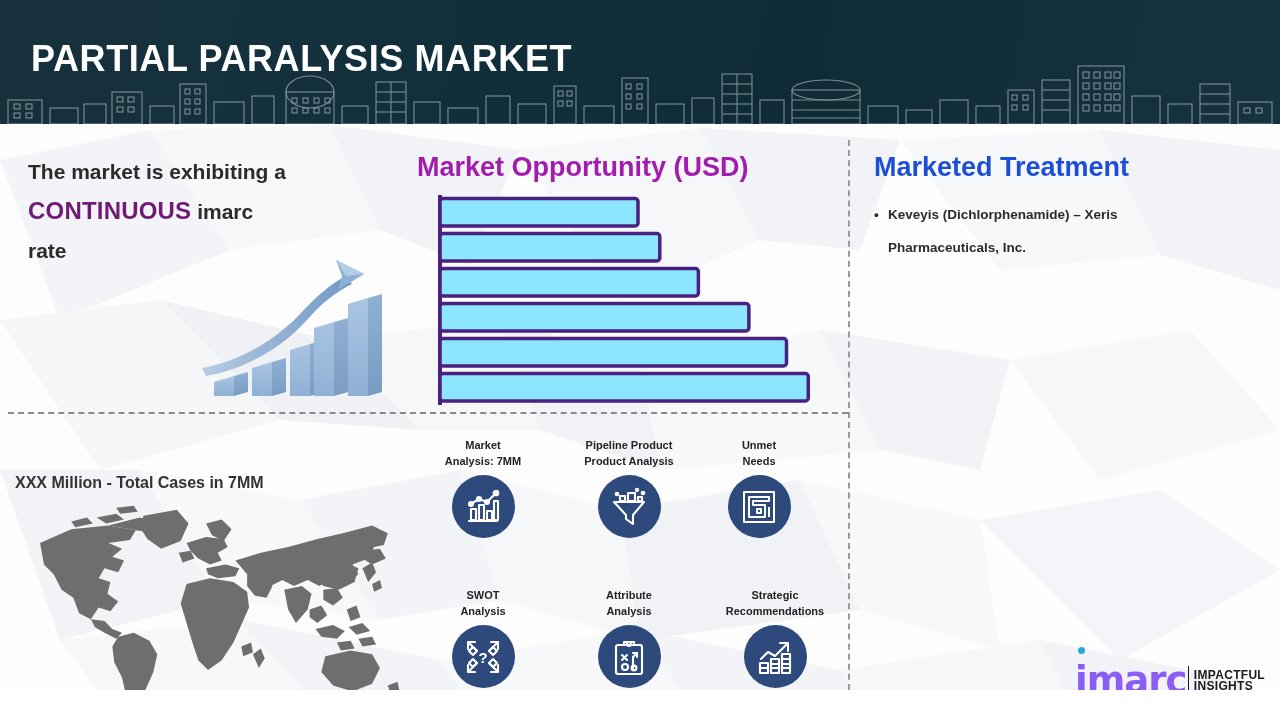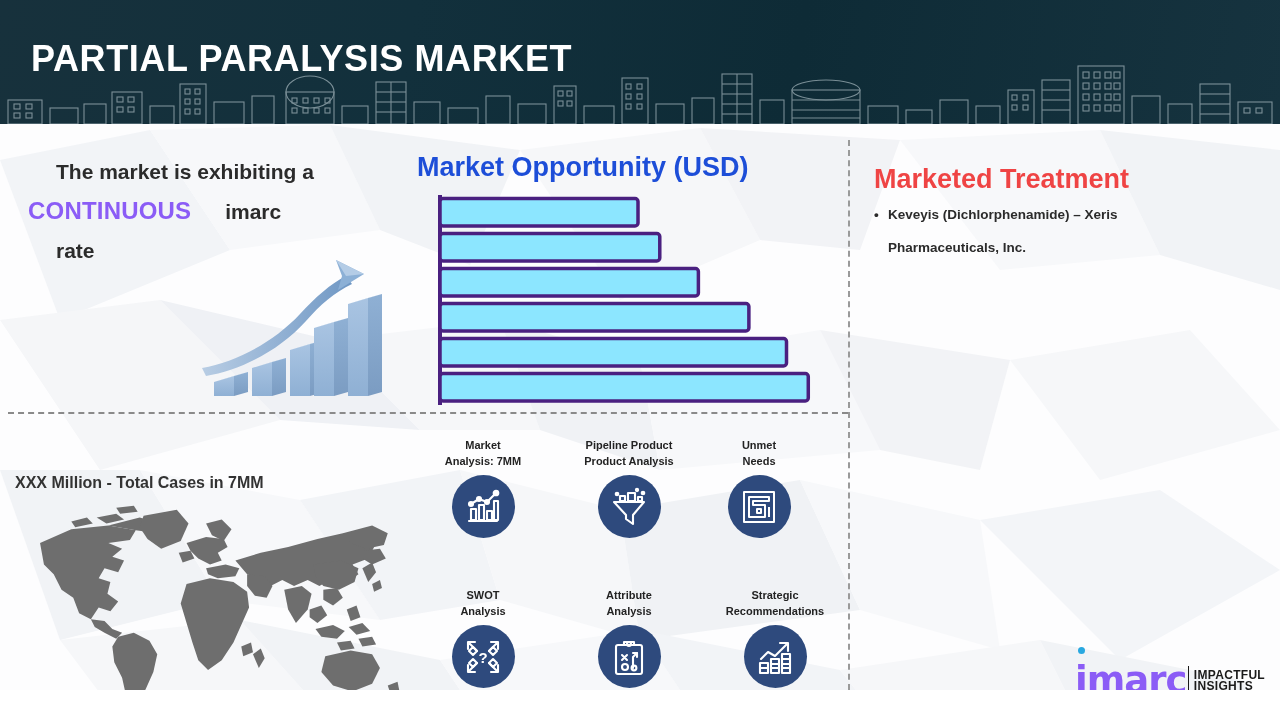--- a/index.html
+++ b/index.html
@@ -28,36 +28,36 @@
     color:#ffffff; white-space:nowrap;
     font-family:"Liberation Sans", sans-serif;
   }
   .header-underline { position:absolute; left:0; top:122px; width:1280px; height:2px; background:#e9ecef; }
 
   
   .blurb {
     position:absolute; left:28px; top:152px; width:370px;
     font-size:21px; line-height:39px; color:#2b2b2b; font-weight:bold;
   }
-  .blurb .hl { color:#8b5cf6; font-size:24px; letter-spacing:.2px; }
-  .blurb .norm { font-weight:bold;margin-left:28px; }
+  .blurb .hl { color:#701a75; font-size:24px; letter-spacing:.2px; }
+  .blurb .norm { font-weight:bold; }
 
   .growth-img { position:absolute; left:196px; top:258px; width:195px; height:140px; }
 
   
   .mo-title {
     position:absolute; left:417px; top:152px;
-    font-size:27px; font-weight:bold; color:#1d4ed8; white-space:nowrap;
+    font-size:27px; font-weight:bold; color:#a21caf; white-space:nowrap;
   }
   .mo-chart { position:absolute; left:437px; top:195px; width:400px; height:210px; }
 
   
   .mt-title {
     position:absolute; left:874px; top:152px;
-    font-size:27px; font-weight:bold; color:#ef4444; white-space:nowrap;margin-top:12px;
+    font-size:27px; font-weight:bold; color:#1d4ed8; white-space:nowrap;
   }
   .mt-list { position:absolute; left:874px; top:198px; width:340px; }
   .mt-item { display:flex; font-size:13.5px; color:#2b2b2b; font-weight:bold;
              line-height:33px; }
   .mt-bullet { width:14px; flex:0 0 14px; color:#2b2b2b; }
   .mt-text { flex:1; }
 
   
   .div-h { position:absolute; left:8px; top:412px; width:840px; height:0;
            border-top:2px dashed #8a8a8a; z-index:3; }

